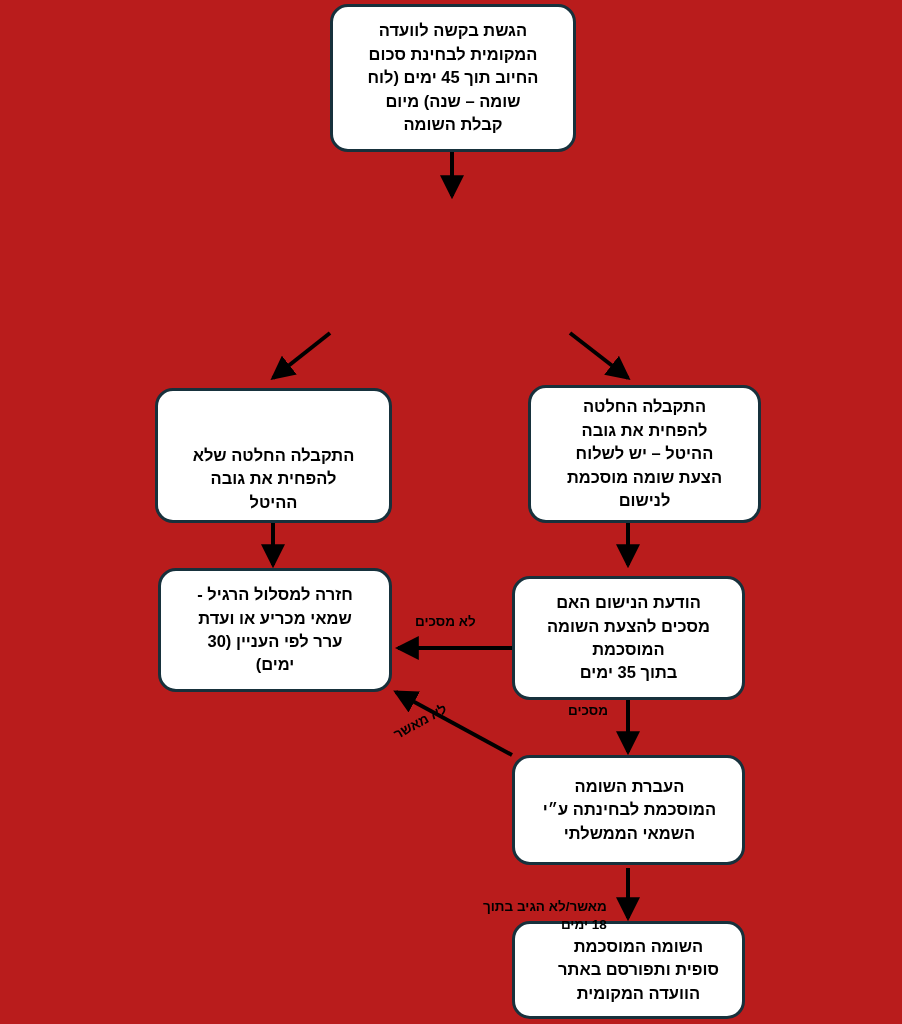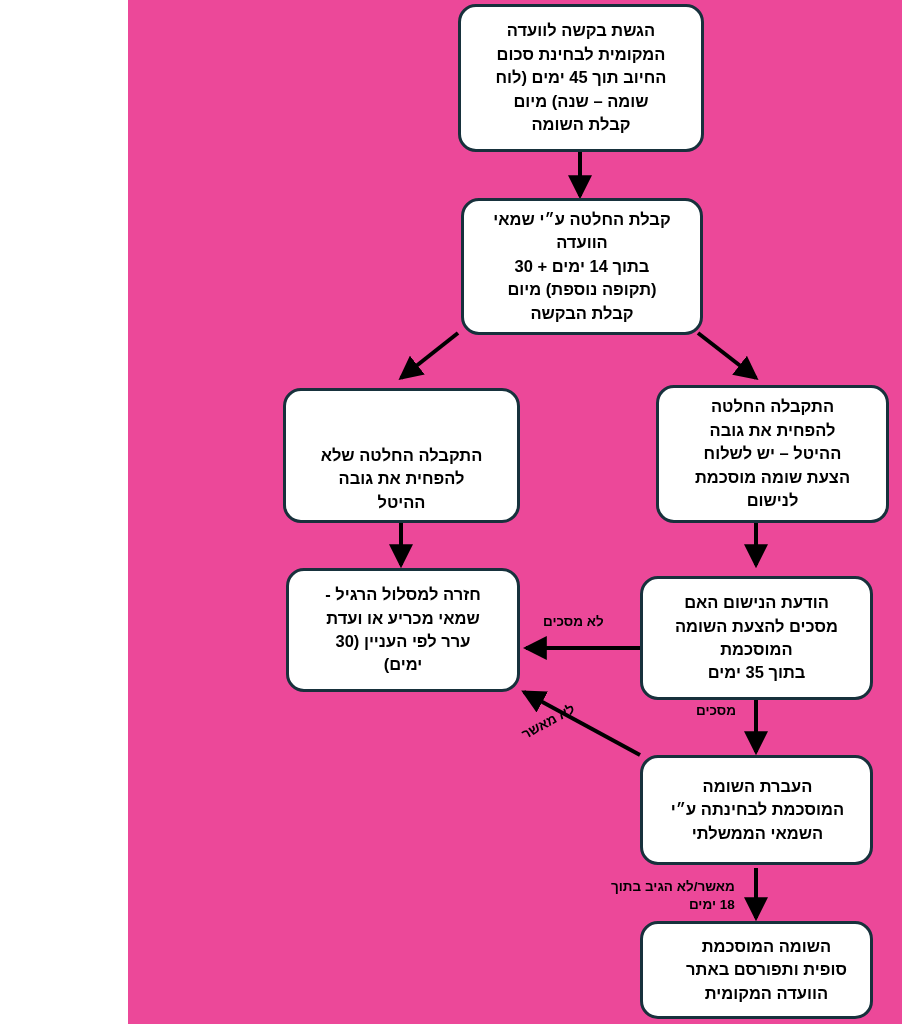--- a/index.html
+++ b/index.html
@@ -6,23 +6,23 @@
   html, body {
     margin: 0;
     padding: 0;
     background: #ffffff;
   }
   body {
     font-family: "Liberation Sans", "DejaVu Sans", sans-serif;
   }
   #canvas {
     position: relative;
-    width: 774px;
+    width: 902px;
     height: 1024px;
-    background: #ec4899;
+    background: #b91c1c;
     overflow: hidden;
   }
   .node {
     position: absolute;
     box-sizing: border-box;
     border: 3px solid #17313c;
     border-radius: 18px;
     background: #ffffff;
     display: flex;
     align-items: center;
@@ -56,21 +56,21 @@
     position: absolute;
     direction: rtl;
     color: #000000;
     font-weight: bold;
     font-size: 13.5px;
     line-height: 1.3;
     white-space: nowrap;
     z-index: 3;
     background: transparent;
   }
-  .edge-label.two-line { text-align: right; }
+  .edge-label.two-line { text-align: right; margin-top: 20px; }
   .edge-label.rotated {
     transform-origin: 100% 50%;
   }
 </style>
 </head>
 <body>
 
 <div id="canvas">
 
   <svg class="edge-svg" viewBox="0 0 902 1024" xmlns="http://www.w3.org/2000/svg">
@@ -102,29 +102,20 @@
   <div class="node" style="left:330px; top:4px; width:246px; height:148px;">
     <span class="lines">
       <span class="ln">הגשת בקשה לוועדה</span>
       <span class="ln">המקומית לבחינת סכום</span>
       <span class="ln">החיוב תוך 45 ימים (לוח</span>
       <span class="ln">שומה – שנה) מיום</span>
       <span class="ln">קבלת השומה</span>
     </span>
   </div>
 
-  <div class="node" style="left:333px; top:198px; width:242px; height:137px;">
-    <span class="lines">
-      <span class="ln">קבלת החלטה ע״י שמאי</span>
-      <span class="ln">הוועדה</span>
-      <span class="ln">בתוך 14 ימים + 30</span>
-      <span class="ln">(תקופה נוספת) מיום</span>
-      <span class="ln">קבלת הבקשה</span>
-    </span>
-  </div>
 
   <div class="node" style="left:155px; top:388px; width:237px; height:135px;align-items:flex-end;">
     <span class="lines">
       <span class="ln">התקבלה החלטה שלא</span>
       <span class="ln">להפחית את גובה</span>
       <span class="ln">ההיטל</span>
     </span>
   </div>
 
   <div class="node" style="left:512px; top:385px; width:233px; height:138px;margin-left:16px;">

